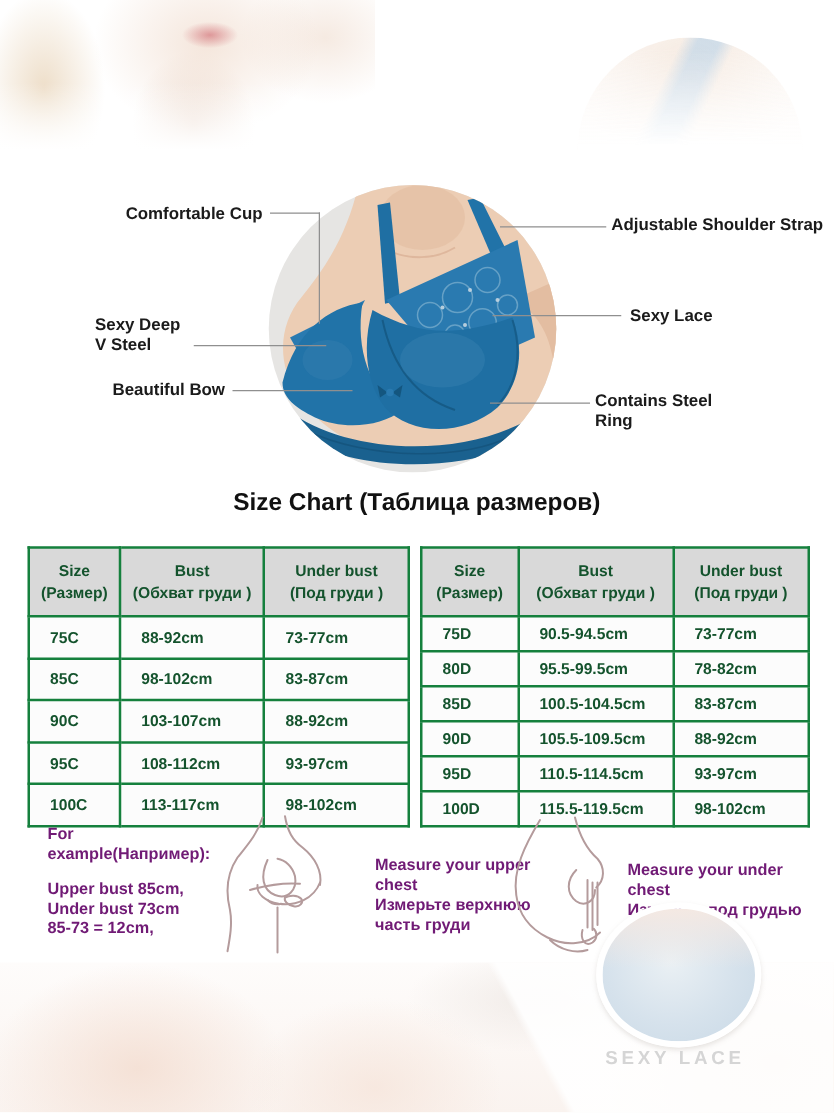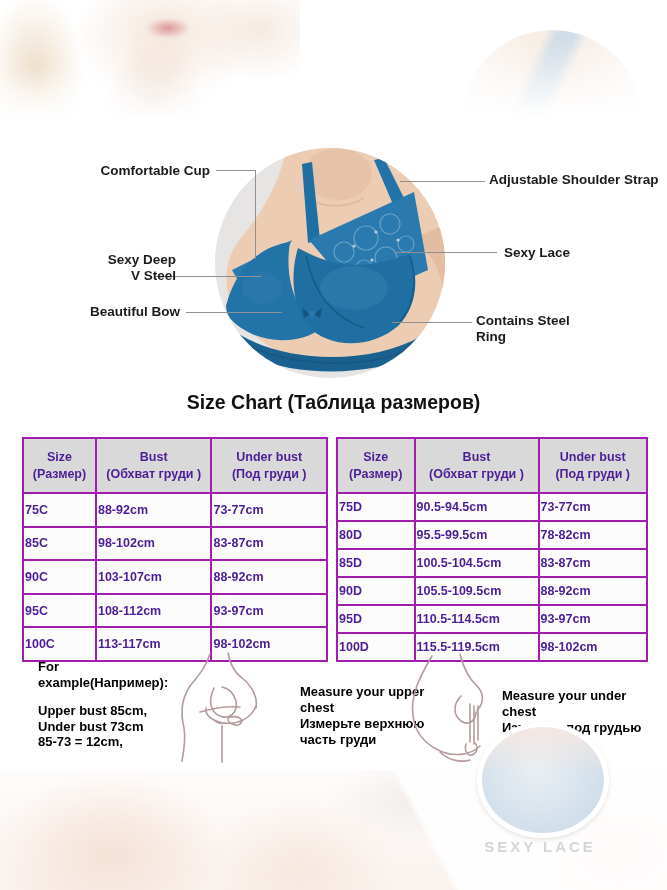--- a/index.html
+++ b/index.html
@@ -30,28 +30,28 @@
   .cline{position:absolute;border-top:1.5px solid #8f8f8f;}
   .cline-v{position:absolute;border-left:1.5px solid #8f8f8f;}
 
   
   .chart-title{position:absolute;left:0;right:0;top:391px;text-align:center;
     font-size:19.5px;font-weight:700;color:#111;}
   .tables{position:absolute;left:22px;top:437px;display:flex;gap:8px;}
   table.size-table{border-collapse:collapse;background:#fcfcfc;}
   table.size-table.t-c{width:306px;}
   table.size-table.t-d{width:312px;}
-  .size-table th,.size-table td{border:2px solid #a21caf;
-    font-weight:700;color:#4c1d95;font-size:12.5px;}
+  .size-table th,.size-table td{border:2px solid #15803d;
+    font-weight:700;color:#14532d;font-size:12.5px;}
   .size-table th{background:#d9d9d9;height:49px;line-height:1.3;padding:2px 1px;}
-  .size-table td{height:22px;padding:2px 1px;}
+  .size-table td{height:22px;padding:2px 16px;}
   .size-table th span{display:block;}
 
   
-  .red-text{position:absolute;color:#000000;font-weight:700;font-size:13px;line-height:1.22;}
+  .red-text{position:absolute;color:#701a75;font-weight:700;font-size:13px;line-height:1.22;}
   .red-text p{margin:0 0 12px 0;}
   .red-text span{display:block;}
   .fig{position:absolute;}
 
   .bottom-strip{position:absolute;left:0;top:770px;width:667px;height:120px;pointer-events:none;
     background:
       linear-gradient(62deg, rgba(255,255,255,0) 62%, rgba(255,255,255,0.9) 63%),
       radial-gradient(ellipse 170px 120px at 110px 85px, rgba(244,223,211,0.9), rgba(244,223,211,0) 70%),
       radial-gradient(ellipse 140px 100px at 300px 100px, rgba(246,229,219,0.8), rgba(246,229,219,0) 72%),
       radial-gradient(ellipse 200px 140px at 620px 80px, rgba(245,226,214,0.9), rgba(245,226,214,0) 70%),
@@ -134,21 +134,21 @@
 
   <div class="cline" style="left:216px;top:170px;width:40px;"></div>
   <div class="cline-v" style="left:255px;top:170px;height:89px;"></div>
   <div class="cline" style="left:155px;top:276px;width:106px;"></div>
   <div class="cline" style="left:186px;top:312px;width:96px;"></div>
   <div class="cline" style="left:400px;top:181px;width:85px;"></div>
   <div class="cline" style="left:394px;top:252px;width:103px;"></div>
   <div class="cline" style="left:392px;top:322px;width:80px;"></div>
 
   <div class="callout-label align-r" style="left:88px;top:163px;width:122px;">Comfortable Cup</div>
-  <div class="callout-label" style="left:96px;top:252px;width:80px;text-align:right;">
+  <div class="callout-label" style="left:76px;top:252px;width:80px;">
     <span>Sexy Deep</span>
     <span>V Steel</span>
   </div>
   <div class="callout-label" style="left:85px;top:304px;width:100px;text-align:center;">Beautiful Bow</div>
   <div class="callout-label" style="left:489px;top:172px;width:178px;">Adjustable Shoulder Strap</div>
   <div class="callout-label" style="left:504px;top:245px;width:90px;">Sexy Lace</div>
   <div class="callout-label" style="left:476px;top:313px;width:110px;">
     <span>Contains Steel</span>
     <span>Ring</span>
   </div>

